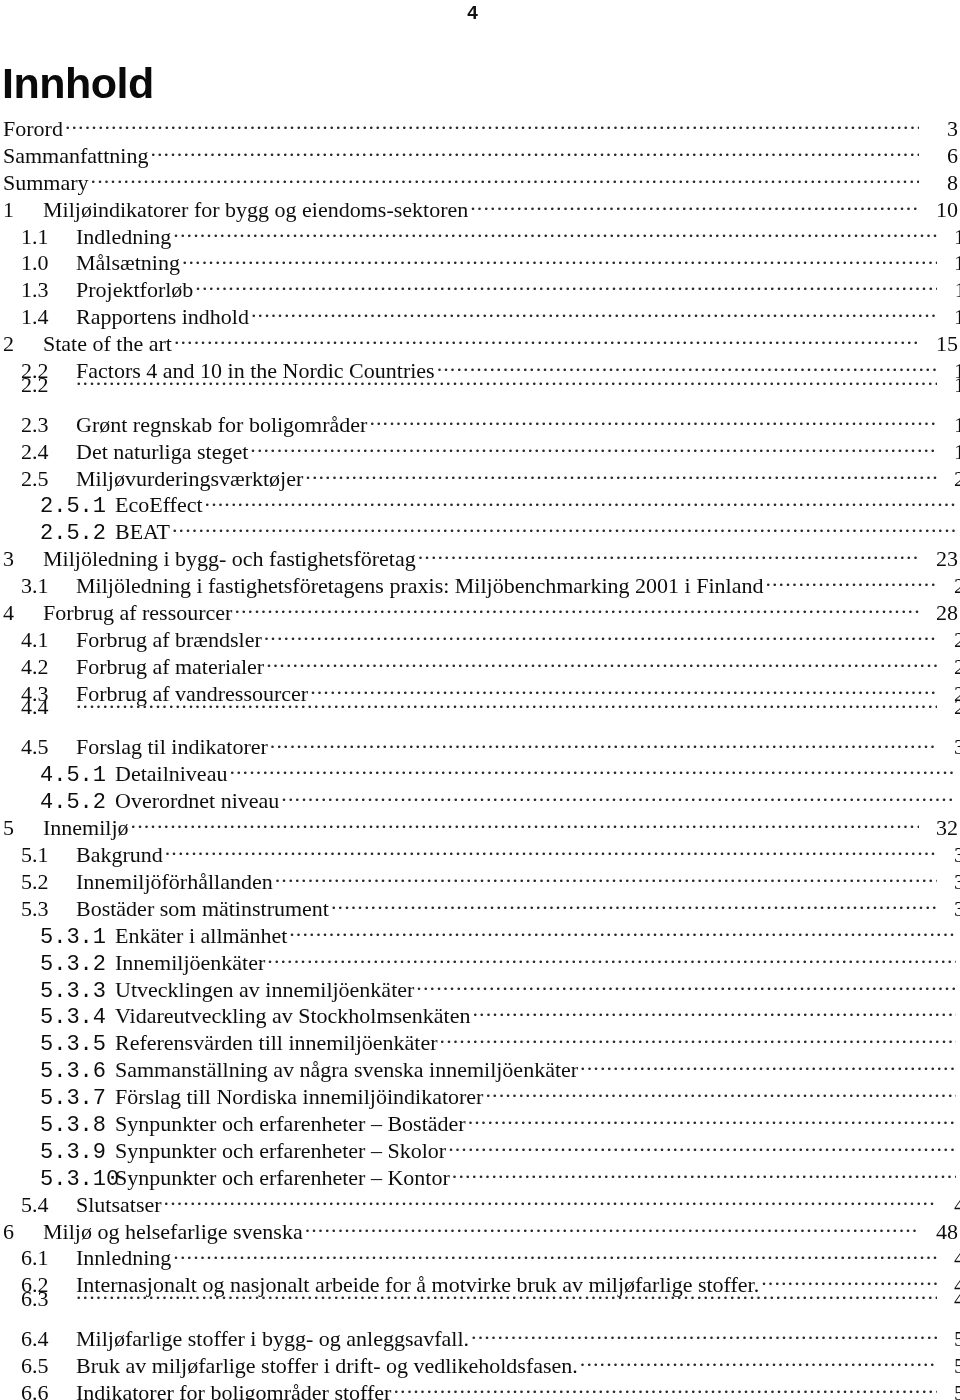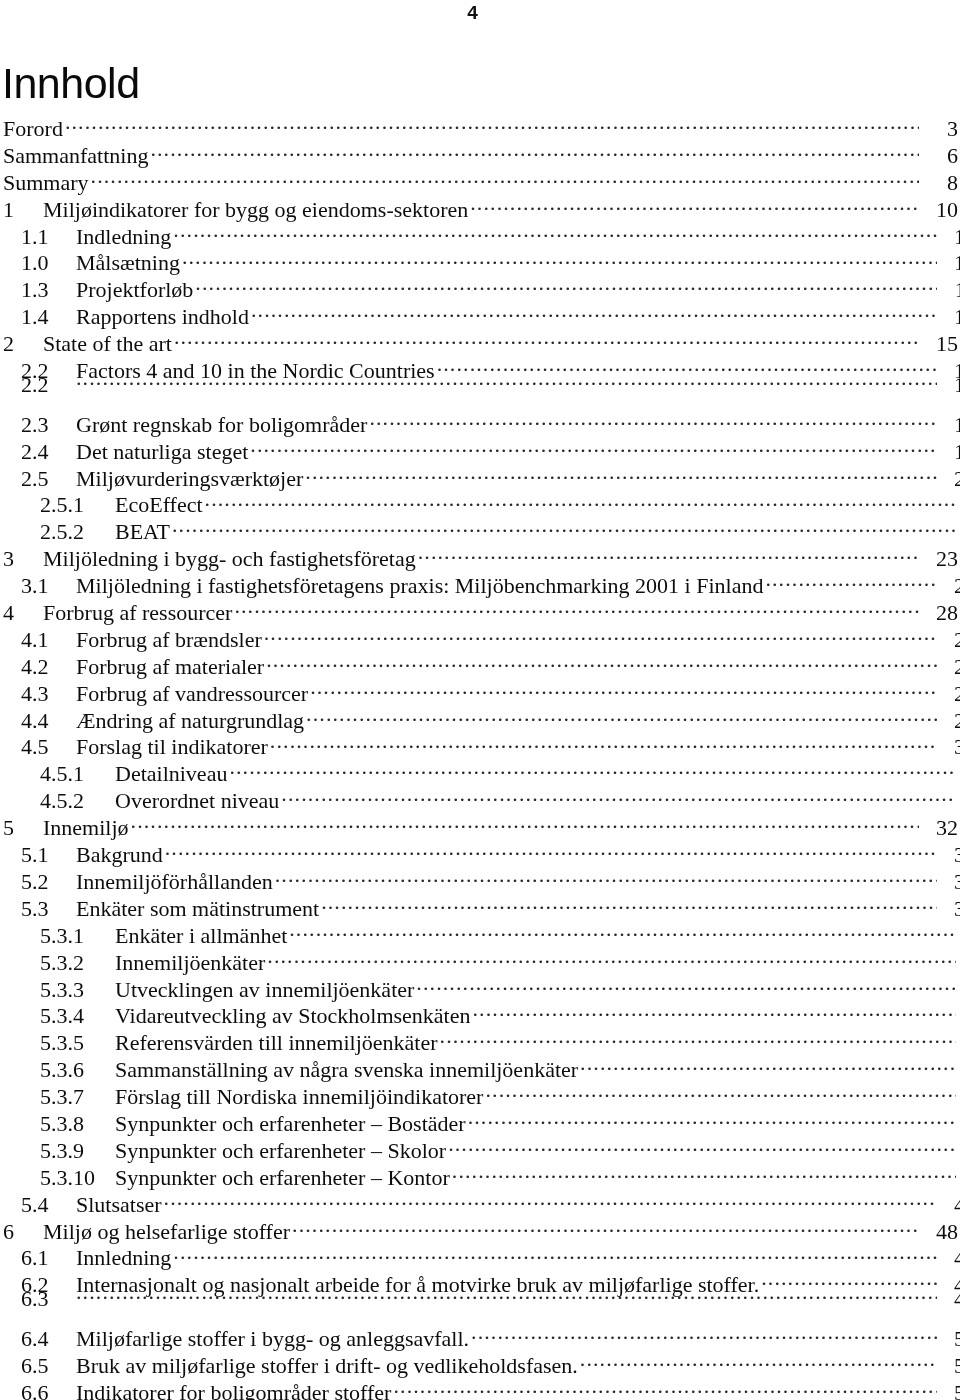--- a/index.html
+++ b/index.html
@@ -38,21 +38,21 @@
     color: #111;
   }
 
   
   .doc-title {
     position: absolute;
     top: 33px;
     left: 2px;
     font-family: "Liberation Sans", "DejaVu Sans", sans-serif;
     font-size: 43px;
-    font-weight: 400;
+    font-weight: 700;
     letter-spacing: -0.5px;
     line-height: 1.0;
     color: #0a0a0a;
   }
 
   
   .toc {
     position: absolute;
     top: 96px;
     left: 0;
@@ -114,21 +114,21 @@
   .lvl0 .num  { width: 0px; }
   .lvl0 .label { padding-left: 0px; }
 
   .lvl1 { padding-left: 3px; }
   .lvl1 .num  { width: 40px; }
 
   .lvl2 { padding-left: 21px; }
   .lvl2 .num  { width: 55px; }
 
   .lvl3 { padding-left: 40px; }
-  .lvl3 .num  { width: 75px; }
+  .lvl3 .num  { width: 75px; font-family: Liberation Mono, monospace; }
 
   
   .toc-entry .label, .toc-entry .num, .toc-entry .pagenum {
     text-rendering: optimizeLegibility;
   }
 </style>
 </head>
 <body>
 
 <div class="page">
@@ -264,21 +264,20 @@
         <span class="pagenum">29</span>
       </div>
       <div class="toc-entry lvl2">
         <span class="num">4.3</span>
         <span class="label">Forbrug af vandressourcer</span>
         <span class="leader"></span>
         <span class="pagenum">29</span>
       </div>
       <div class="toc-entry lvl2">
         <span class="num">4.4</span>
-        <span class="label">Ændring af naturgrundlag</span>
         <span class="leader"></span>
         <span class="pagenum">29</span>
       </div>
       <div class="toc-entry lvl2">
         <span class="num">4.5</span>
         <span class="label">Forslag til indikatorer</span>
         <span class="leader"></span>
         <span class="pagenum">30</span>
       </div>
       <div class="toc-entry lvl3">
@@ -306,21 +305,21 @@
         <span class="pagenum">32</span>
       </div>
       <div class="toc-entry lvl2">
         <span class="num">5.2</span>
         <span class="label">Innemiljöförhållanden</span>
         <span class="leader"></span>
         <span class="pagenum">32</span>
       </div>
       <div class="toc-entry lvl2">
         <span class="num">5.3</span>
-        <span class="label">Enkäter som mätinstrument</span>
+        <span class="label">Bostäder som mätinstrument</span>
         <span class="leader"></span>
         <span class="pagenum">34</span>
       </div>
       <div class="toc-entry lvl3">
         <span class="num">5.3.1</span>
         <span class="label">Enkäter i allmänhet</span>
         <span class="leader"></span>
         <span class="pagenum">34</span>
       </div>
       <div class="toc-entry lvl3">
@@ -378,21 +377,21 @@
         <span class="pagenum">46</span>
       </div>
       <div class="toc-entry lvl2">
         <span class="num">5.4</span>
         <span class="label">Slutsatser</span>
         <span class="leader"></span>
         <span class="pagenum">47</span>
       </div>
       <div class="toc-entry lvl1">
         <span class="num">6</span>
-        <span class="label">Miljø og helsefarlige stoffer</span>
+        <span class="label">Miljø og helsefarlige svenska</span>
         <span class="leader"></span>
         <span class="pagenum">48</span>
       </div>
       <div class="toc-entry lvl2">
         <span class="num">6.1</span>
         <span class="label">Innledning</span>
         <span class="leader"></span>
         <span class="pagenum">48</span>
       </div>
       <div class="toc-entry lvl2">

